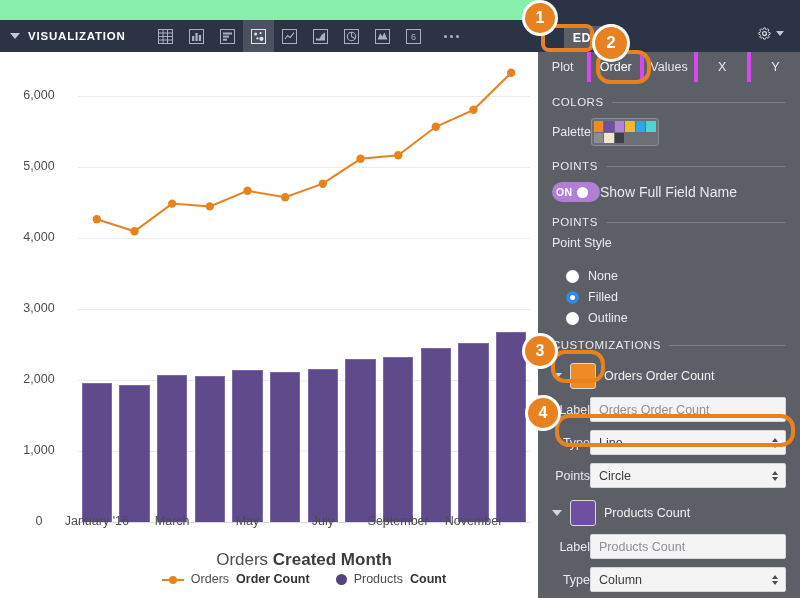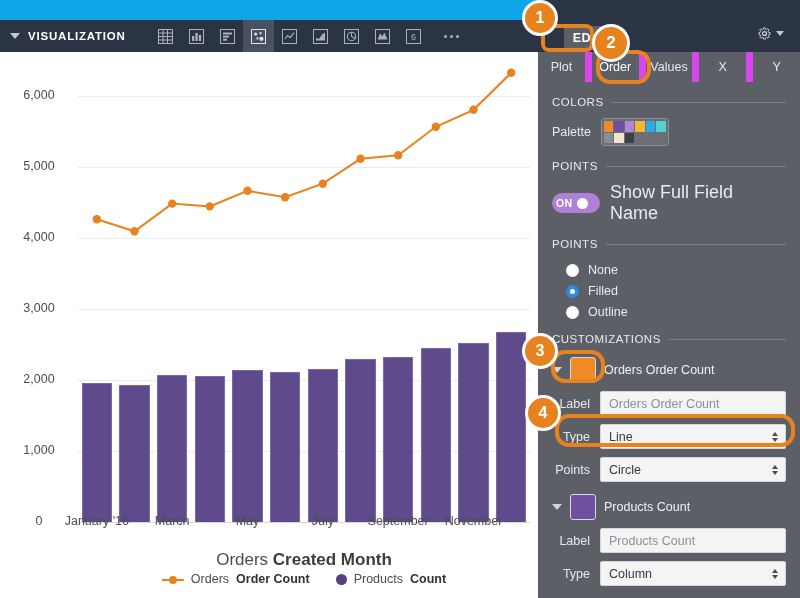--- a/index.html
+++ b/index.html
@@ -7,21 +7,21 @@
   body {
     width: 800px; height: 598px;
     font-family: "Liberation Sans", sans-serif;
     background: #ffffff;
     overflow: hidden;
     position: relative;
   }
   #root { position:absolute; inset:0; }
 
   
-  .viz-pane { position:absolute; left:0; top:0; width:538px; height:598px; background:#0ea5e9; }
+  .viz-pane { position:absolute; left:0; top:0; width:538px; height:598px; background:#86efac; }
 
   .viz-header {
     position:absolute; left:0; top:20px; width:538px; height:32px;
     background:#2b3444; display:flex; align-items:center; padding-left:10px;
   }
   .viz-caret {
     width:0;height:0;border-left:5px solid transparent;border-right:5px solid transparent;
     border-top:6px solid #c3c9d4; margin-right:8px;
   }
   .viz-title { color:#ffffff; font-size:11.5px; font-weight:bold; letter-spacing:.8px; }
@@ -67,50 +67,50 @@
     position:absolute; left:26px; top:26px; width:48px; height:24px;
     background:#5c5f66; color:#fff; font-size:12.5px; font-weight:bold; letter-spacing:.5px;
     display:flex; align-items:center; justify-content:center; cursor:pointer;
   }
   .gear { position:absolute; right:16px; top:26px; display:flex; align-items:center; gap:4px; cursor:pointer; }
   .gear .cv { width:0;height:0;border-left:4px solid transparent;border-right:4px solid transparent;border-top:5px solid #c3c9d4; }
 
   .tabs { position:absolute; left:0; top:52px; width:262px; height:30px; display:flex; background:#5c5f66; }
   .tab {
     flex:1; display:flex; align-items:center; justify-content:center;
-    font-size:12.5px; color:#e7e8ea; cursor:pointer; border-right:7px solid #d946ef;
+    font-size:12.5px; color:#e7e8ea; cursor:pointer; border-right:4px solid #d946ef;
     position:relative;
   }
   .tab:last-child { border-right:none; }
   .tab.sel { color:#ffffff; }
 
   .panel-body { position:absolute; left:0; top:82px; width:262px; height:516px; padding:0 14px; }
 
   .sect { display:flex; align-items:center; gap:8px; margin-top:14px; }
   .sect-label { font-size:11.5px; color:#e9eaec; letter-spacing:.5px; white-space:nowrap; }
   .sect-rule { flex:1; height:1px; background:#7c7f86; }
 
-  .row { display:flex; align-items:center; gap:10px; margin-top:10px; }
+  .row { display:flex; align-items:center; margin-top:10px; }
   .fld-label { font-size:12.5px; color:#e9eaec; }
 
   .palette {
     width:68px; height:28px; background:#6b6e75; border:1px solid #8a8d94; border-radius:3px;
     padding:2px; display:grid; grid-template-columns:repeat(6, 1fr); grid-template-rows:repeat(2,1fr); gap:1px;
   }
   .sw { width:100%; height:100%; }
 
   .toggle {
     width:48px; height:20px; border-radius:10px; background:#b07fd6;
     display:flex; align-items:center; gap:4px; padding:0 4px; cursor:pointer;
   }
   .toggle .tx { font-size:10.5px; color:#fff; font-weight:bold; letter-spacing:.4px; }
   .toggle .knob { width:11px; height:11px; border-radius:50%; background:#fff; }
-  .tog-label { font-size:18px; color:#e9eaec; }
-
-  .radios { margin-top:13px; }
+  .tog-label { font-size:14px; color:#e9eaec; }
+
+  .radios { margin-top:19px; }
   .radio { display:flex; align-items:center; gap:9px; margin:7px 0 7px 14px; cursor:pointer; }
   .rad { width:13px;height:13px;border-radius:50%;background:#ffffff; display:flex;align-items:center;justify-content:center; }
   .rad.on { background:#2e8ae6; }
   .rad.on::after { content:""; width:5px;height:5px;border-radius:50%;background:#fff; }
   .radio span { font-size:12.5px; color:#e9eaec; }
 
   .series-head { display:flex; align-items:center; gap:8px; margin-top:12px; }
   .tri { width:0;height:0;border-left:5px solid transparent;border-right:5px solid transparent;border-top:6px solid #d3d5d8; cursor:pointer; }
   .chip { width:26px; height:26px; border-radius:3px; border:1px solid #d9dadd; cursor:pointer; }
   .series-name { font-size:12.5px; color:#f0f1f2; }
@@ -364,20 +364,23 @@
           <span class="tx">ON</span>
           <span class="knob"></span>
         </span>
         <span class="tog-label">Show Full Field Name</span>
       </div>
 
       <div class="sect">
         <span class="sect-label">POINTS</span>
         <span class="sect-rule"></span>
       </div>
+      <div class="row" style="margin-top:8px">
+        <span class="fld-label">Point Style</span>
+      </div>
       <div class="radios" id="radios">
           <div class="radio">
             <span class="rad"></span>
             <span>None</span>
           </div>
           <div class="radio">
             <span class="rad on"></span>
             <span>Filled</span>
           </div>
           <div class="radio">

